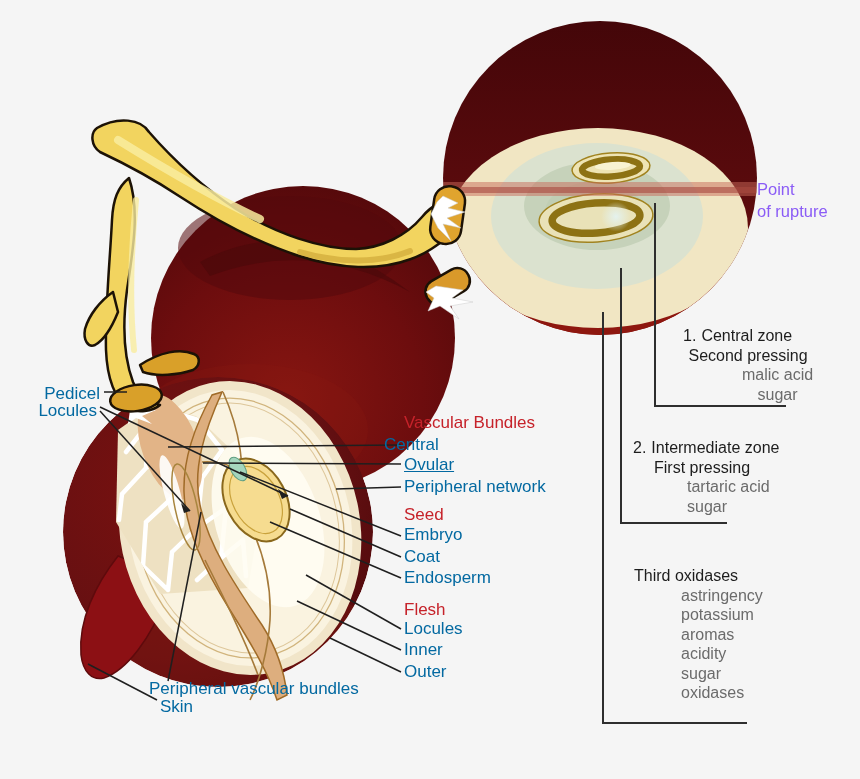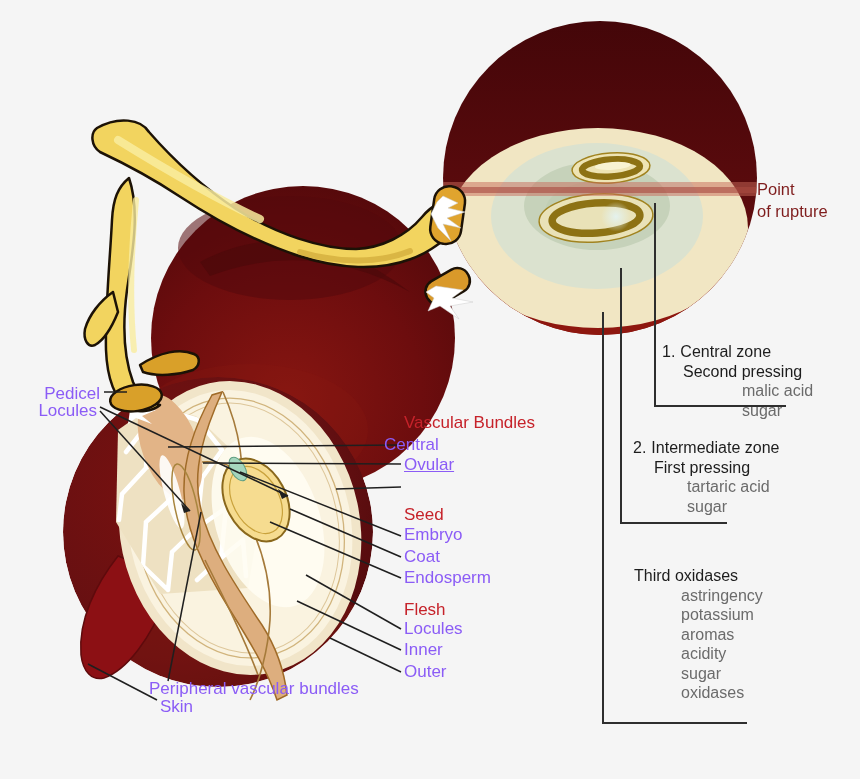--- a/index.html
+++ b/index.html
@@ -1,27 +1,27 @@
 <!DOCTYPE html>
 <html><head>
 <meta charset="utf-8">
 <style>
   html,body{margin:0;padding:0;background:#e9e9e9;}
   .canvas{position:relative;width:860px;height:779px;background:#f5f5f5;overflow:hidden;
           font-family:"Liberation Sans","DejaVu Sans",sans-serif;}
   svg.art{position:absolute;left:0;top:0;}
-  .lbl{position:absolute;white-space:nowrap;font-size:17px;color:#8b5cf6;line-height:19px;}
+  .lbl{position:absolute;white-space:nowrap;font-size:17px;color:#0369a1;line-height:19px;}
   .lbl.red{color:#c6222a;}
   .lbl.right{text-align:right;}
   .zone{position:absolute;font-size:16px;color:#1d1d1d;line-height:19.5px;white-space:nowrap;}
   .zone .num{display:inline-block;}
   .zone .zname{display:inline-block;margin-left:5px;}
   .zone .pressing{margin-left:21px;}
   .zone .compounds{color:#6b6b6b;}
-  .rupture{position:absolute;font-size:16.5px;line-height:22px;color:#7f1d1d;}
+  .rupture{position:absolute;font-size:16.5px;line-height:22px;color:#8b5cf6;}
 </style>
 </head>
 <body>
 
 <div class="canvas">
 
 <svg class="art" width="860" height="779" viewBox="0 0 860 779">
   <defs>
     <radialGradient id="gMid" cx="45%" cy="70%" r="80%">
       <stop offset="0%" stop-color="#871611"></stop>
@@ -201,40 +201,41 @@
     <path d="M603,312 V723 H747"></path>
   </g>
 </svg>
 
 <div class="lbl right" style="left:20px;top:384px;width:80px;">Pedicel</div>
 <div class="lbl right" style="left:20px;top:401px;width:77px;">Locules</div>
 
 <div class="lbl red" style="left:404px;top:413px;">Vascular Bundles</div>
 <div class="lbl" style="left:384px;top:435px;">Central</div>
 <div class="lbl" style="left:404px;top:455px;text-decoration:underline;">Ovular</div>
+<div class="lbl" style="left:404px;top:477px;">Peripheral network</div>
 
 <div class="lbl red" style="left:404px;top:505px;">Seed</div>
 <div class="lbl" style="left:404px;top:525px;">Embryo</div>
 <div class="lbl" style="left:404px;top:547px;">Coat</div>
 <div class="lbl" style="left:404px;top:568px;">Endosperm</div>
 
 <div class="lbl red" style="left:404px;top:600px;">Flesh</div>
 <div class="lbl" style="left:404px;top:619px;">Locules</div>
 <div class="lbl" style="left:404px;top:640px;">Inner</div>
 <div class="lbl" style="left:404px;top:662px;">Outer</div>
 
 <div class="lbl" style="left:149px;top:679px;text-align:center;">Peripheral vascular bundles</div>
 <div class="lbl" style="left:160px;top:697px;">Skin</div>
 
 <div class="rupture" style="left:757px;top:178px;">
   <div>Point</div>
   <div>of rupture</div>
 </div>
 
-<div class="zone" style="left:662px;top:342px;">
+<div class="zone" style="left:662px;top:326px;text-align:center;">
   <div><span class="num">1.</span><span class="zname">Central zone</span></div>
   <div class="pressing">Second pressing</div>
   <div class="compounds" style="margin-left:80px;">
     <div>malic acid</div>
     <div>sugar</div>
   </div>
 </div>
 
 <div class="zone" style="left:633px;top:438px;">
   <div><span class="num">2.</span><span class="zname">Intermediate zone</span></div>

